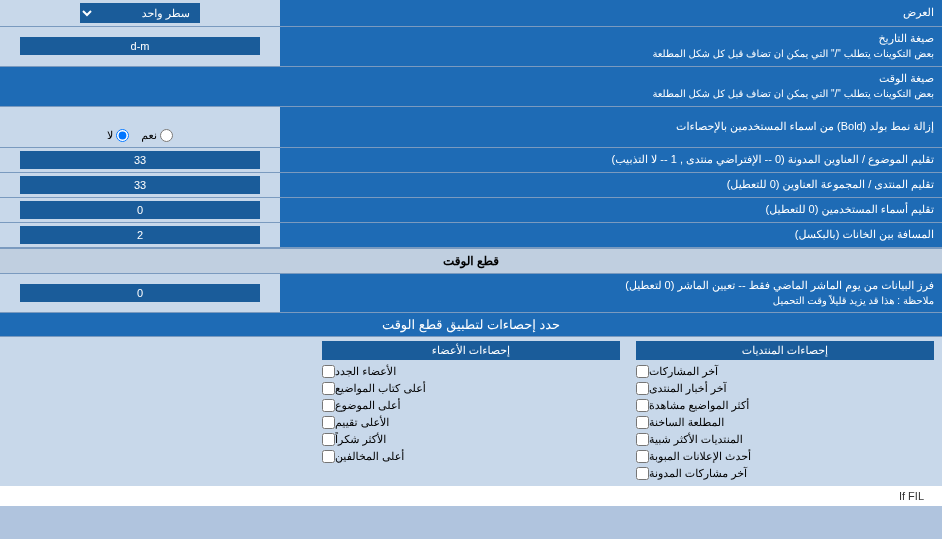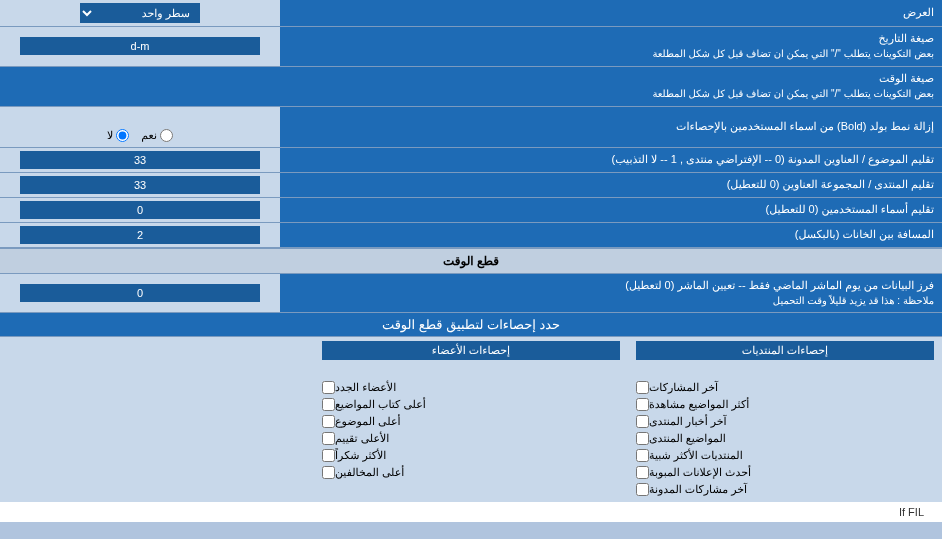--- a/index.html
+++ b/index.html
@@ -118,21 +118,21 @@
     .cb-col-wrap {
       padding: 4px 8px;
     }
 
     .cb-col-title {
       background: #1a5c9a;
       color: #fff;
       text-align: center;
       padding: 3px 5px;
       font-size: 11px;
-      margin-bottom: 19px;
+      margin-bottom: 3px;
     }
 
     .cb-item {
       display: flex;
       align-items: center;
       justify-content: flex-end;
       gap: 0;
       padding: 2px 0;
       font-size: 11px;
       color: #000;
@@ -229,29 +229,29 @@
 
     <div class="cb-grid">
 
       <div class="cb-col-wrap">
         <div class="cb-col-title">إحصاءات المنتديات</div>
         <div class="cb-item">
           <span>آخر المشاركات</span>
           <input type="checkbox" style="">
         </div>
         <div class="cb-item">
+          <span>آخر أخبار المنتدى</span>
+          <input type="checkbox" style="">
+        </div>
+        <div class="cb-item">
           <span>أكثر المواضيع مشاهدة</span>
           <input type="checkbox" style="">
         </div>
         <div class="cb-item">
-          <span>آخر أخبار المنتدى</span>
-          <input type="checkbox" style="">
-        </div>
-        <div class="cb-item">
-          <span>المواضيع المنتدى</span>
+          <span>المطلعة الساخنة</span>
           <input type="checkbox" style="">
         </div>
         <div class="cb-item">
           <span>المنتديات الأكثر شبية</span>
           <input type="checkbox" style="">
         </div>
         <div class="cb-item">
           <span>أحدث الإعلانات المبوبة</span>
           <input type="checkbox" style="">
         </div>

